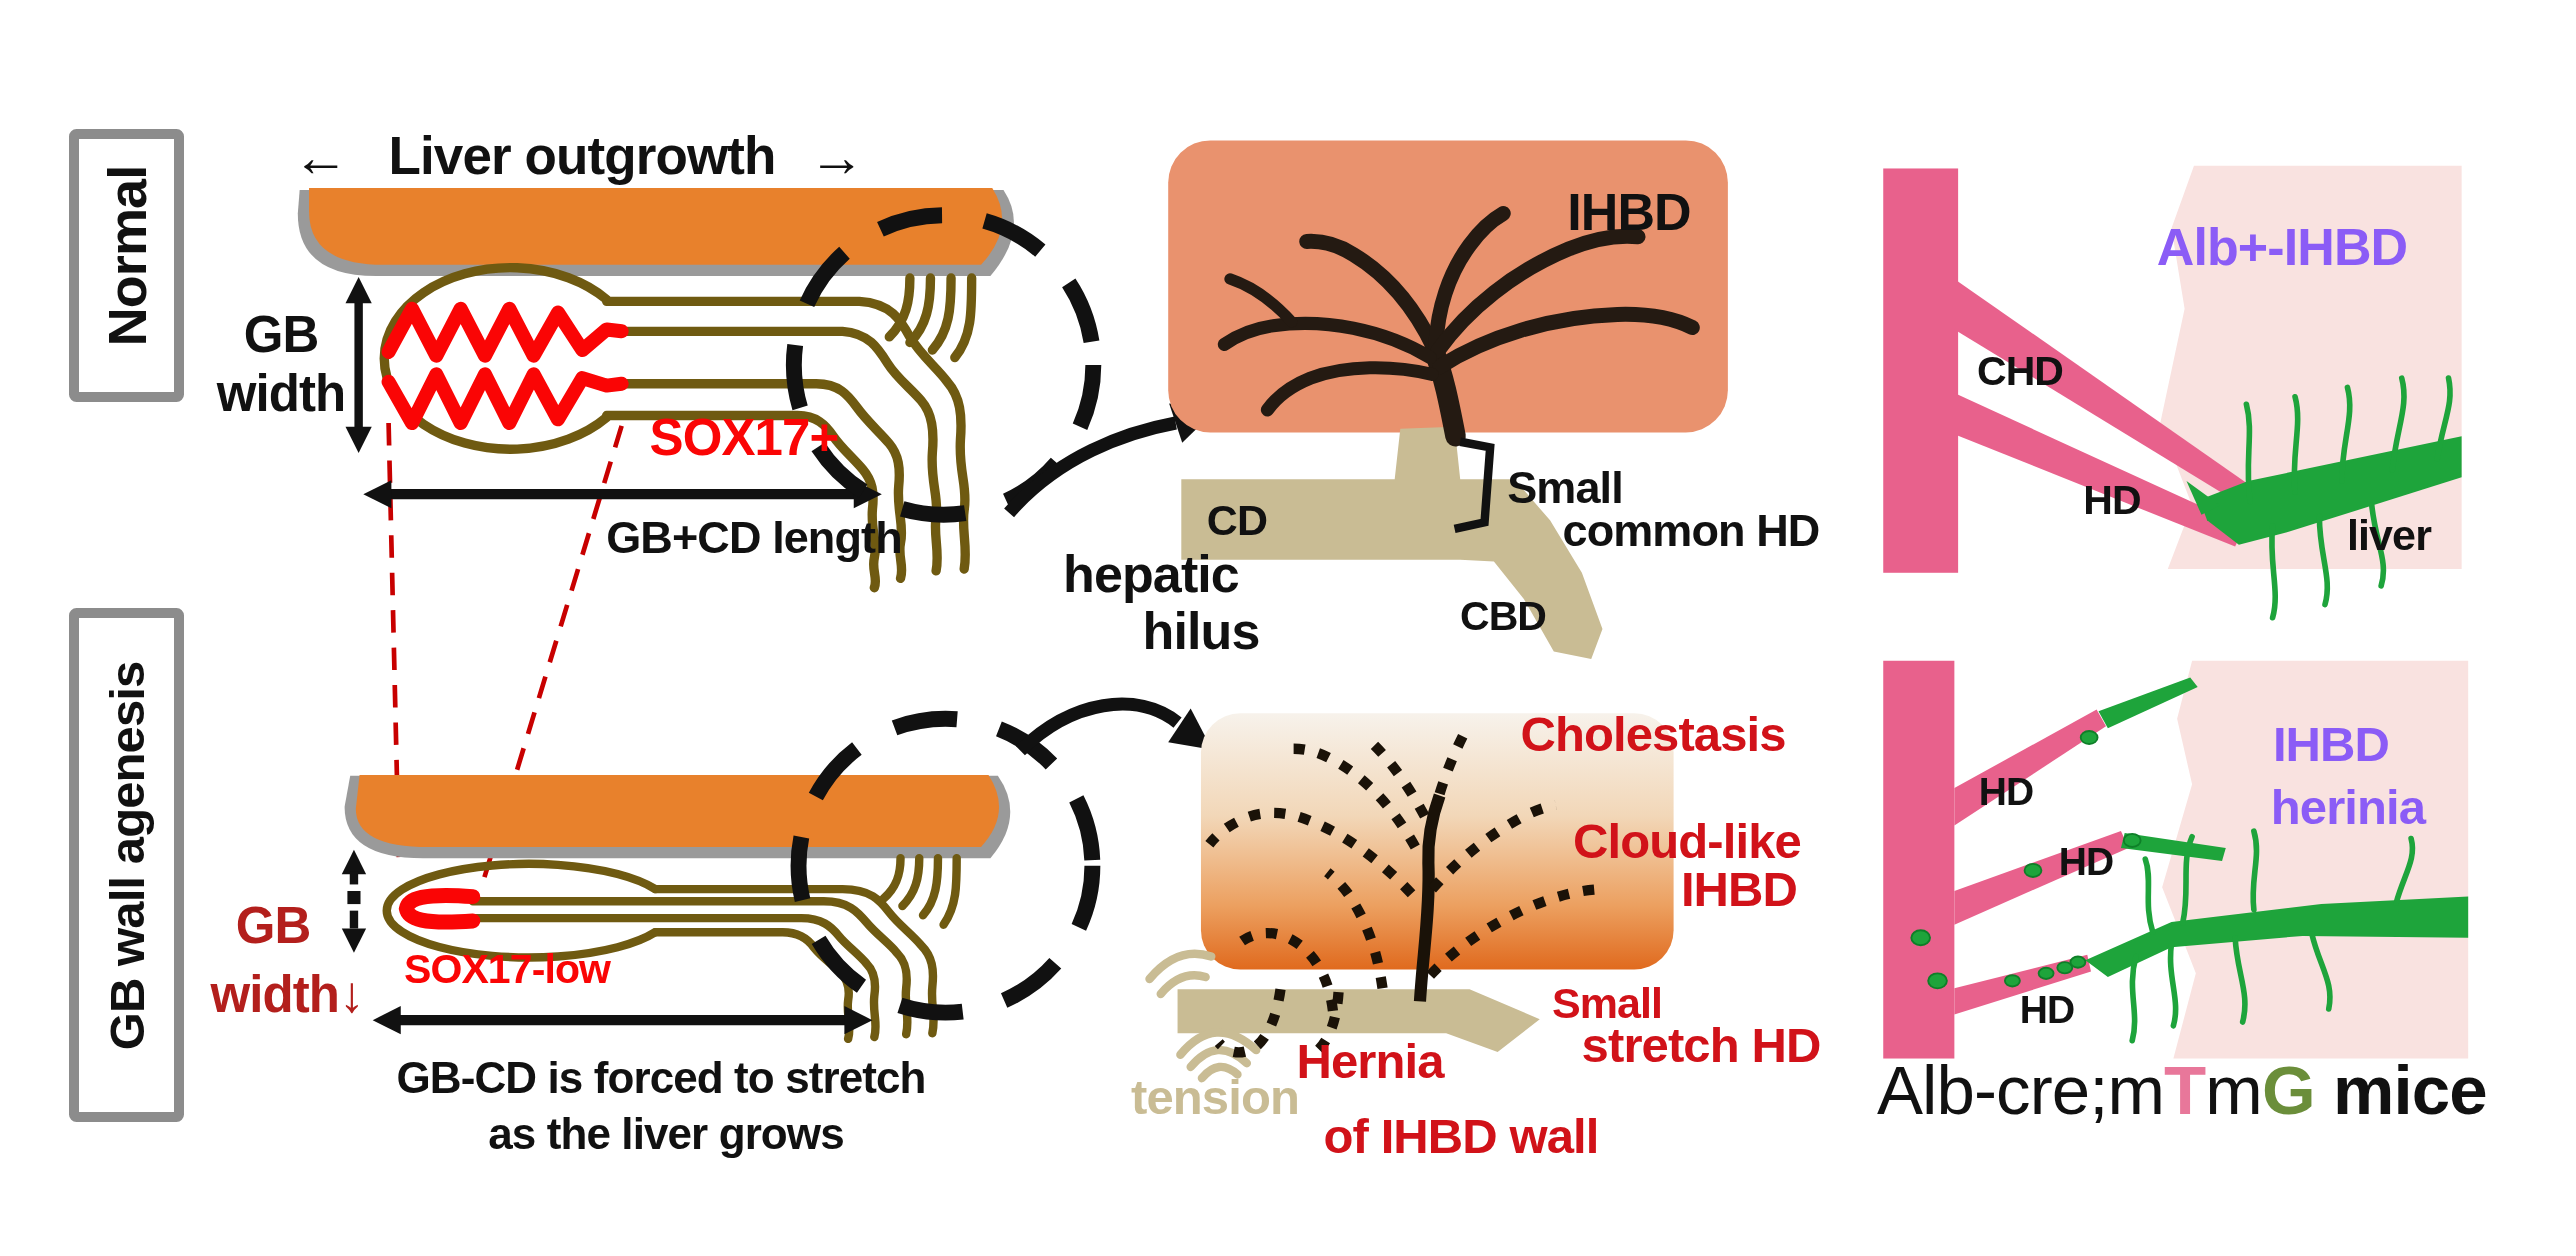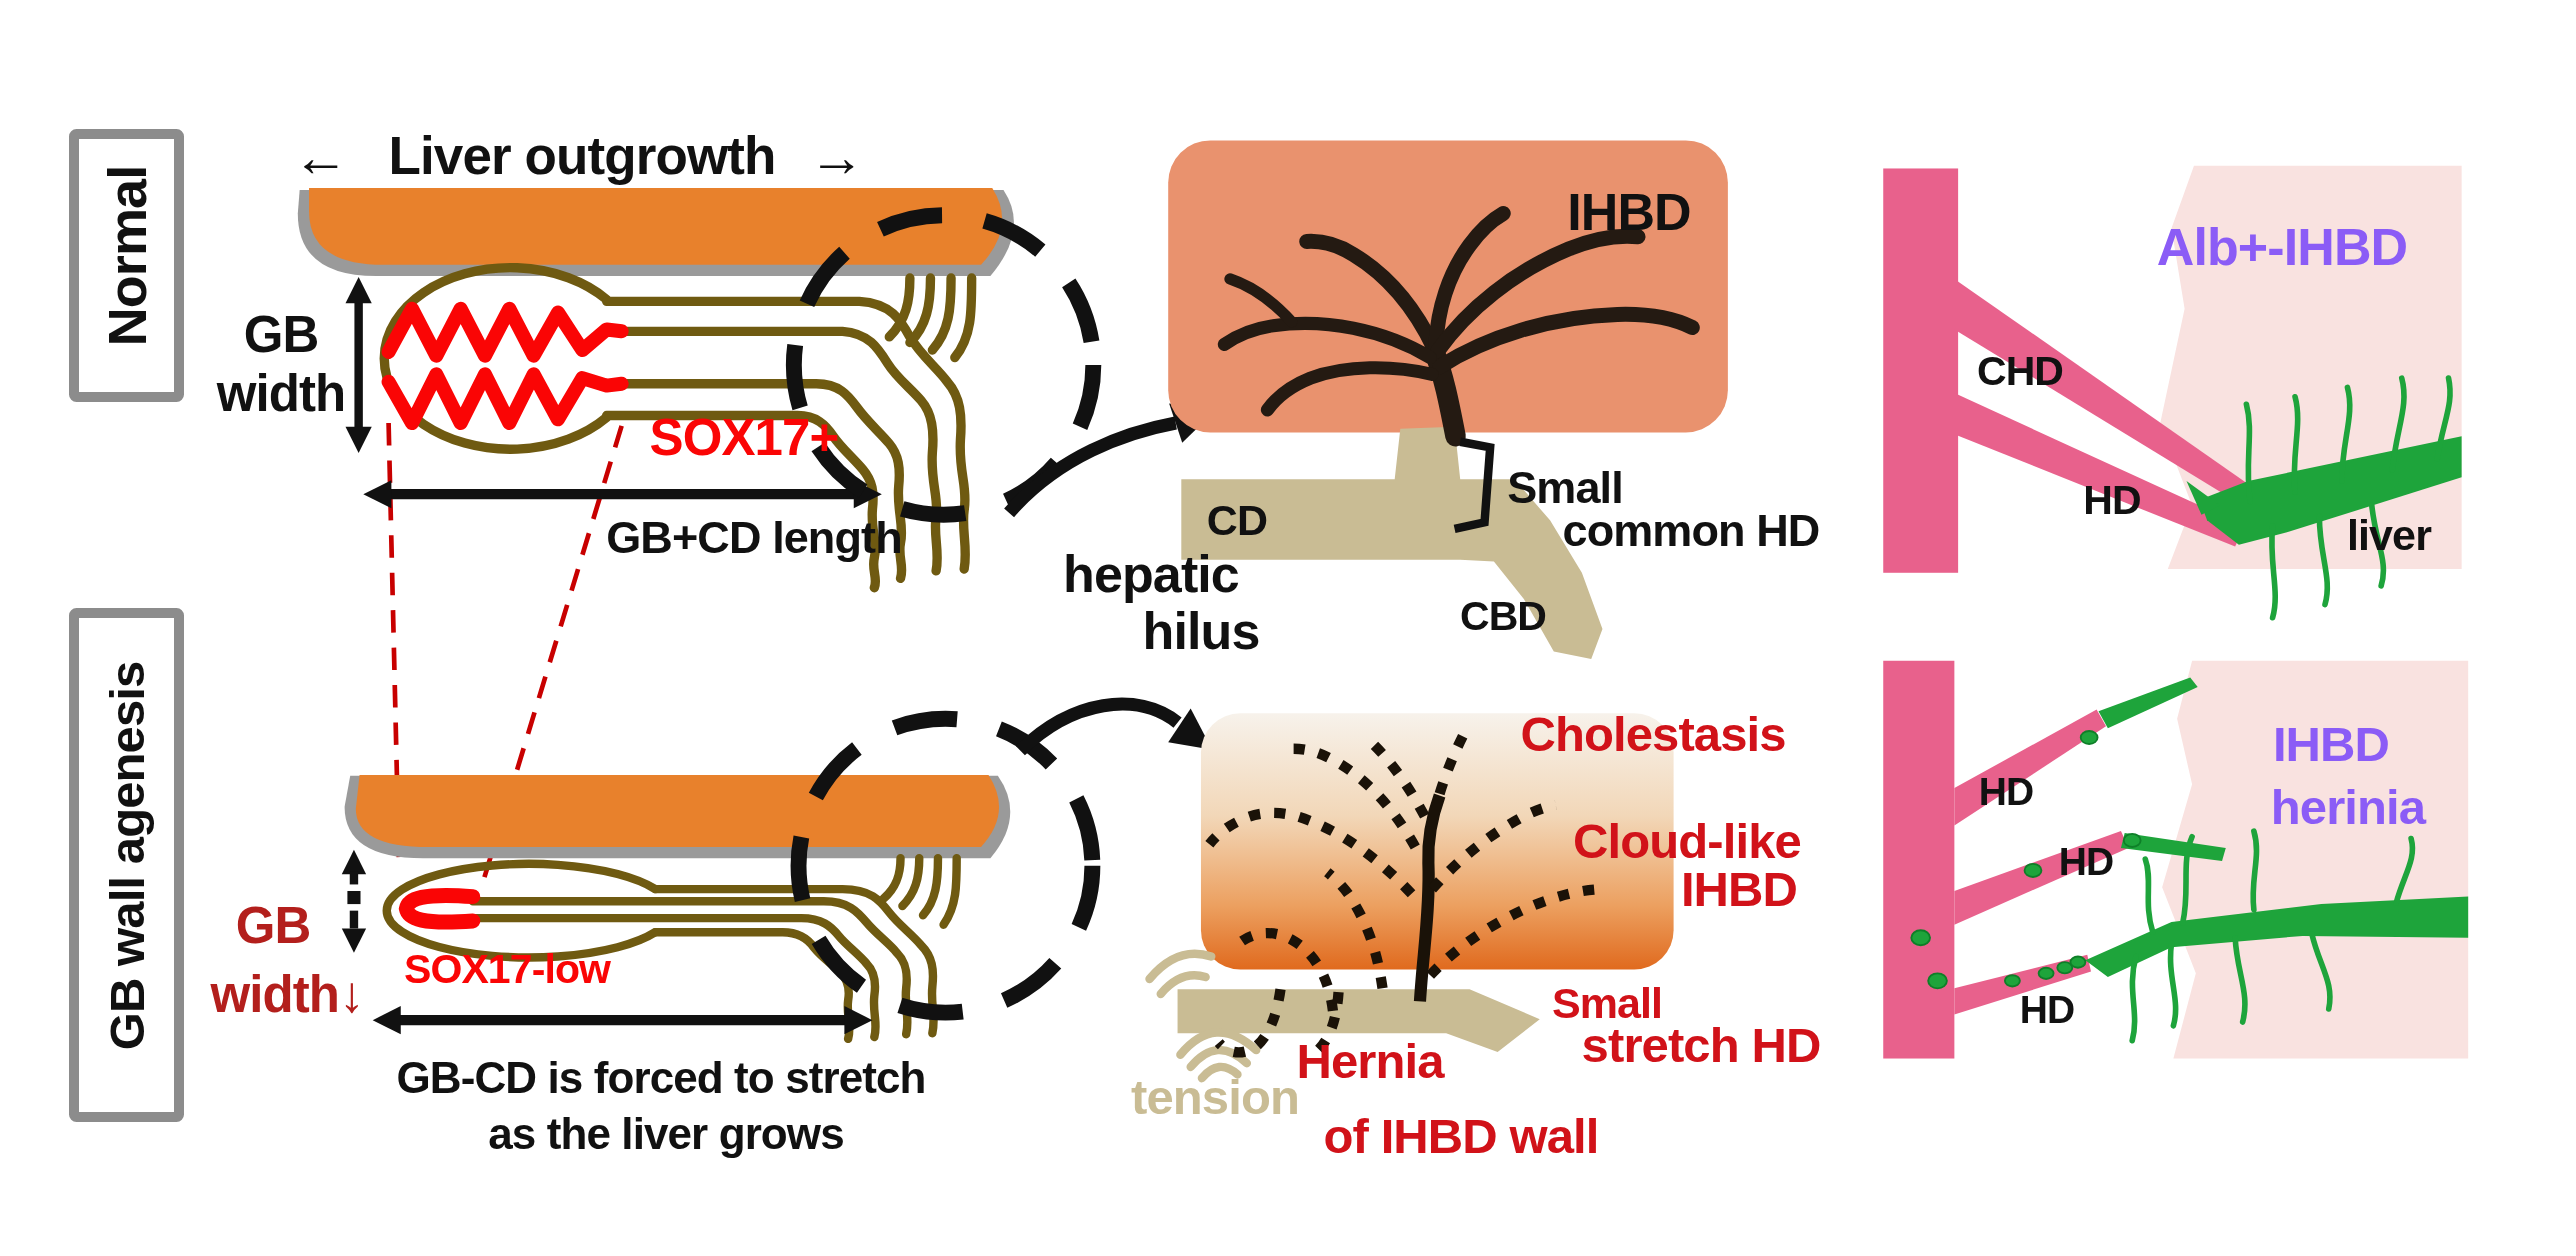--- a/index.html
+++ b/index.html
@@ -271,15 +271,18 @@
   <div class="lbl lred" style="left:1370px; top:1061px; font-size:49px;">Hernia</div>
   <div class="lbl lred" style="left:1461px; top:1136px; font-size:49px;">of IHBD wall</div>
   <div class="lbl tan" style="left:1171px; top:1097px; font-size:49px;margin-left:44px;">tension</div>
 
   <div class="lbl grn" style="left:2331px; top:744px; font-size:49px;">IHBD</div>
   <div class="lbl grn" style="left:2348px; top:807px; font-size:49px;">herinia</div>
   <div class="lbl" style="left:2006px; top:791px; font-size:39px;">HD</div>
   <div class="lbl" style="left:2086px; top:861px; font-size:39px;">HD</div>
   <div class="lbl" style="left:2047px; top:1009px; font-size:39px;">HD</div>
 
+  <div id="caption">
+    <span class="md">Alb-cre;m</span><span class="pk">T</span><span class="md">m</span><span class="gn">G</span><span class="bd"> mice</span>
+  </div>
 
 </div>
 
 
 </body></html>

